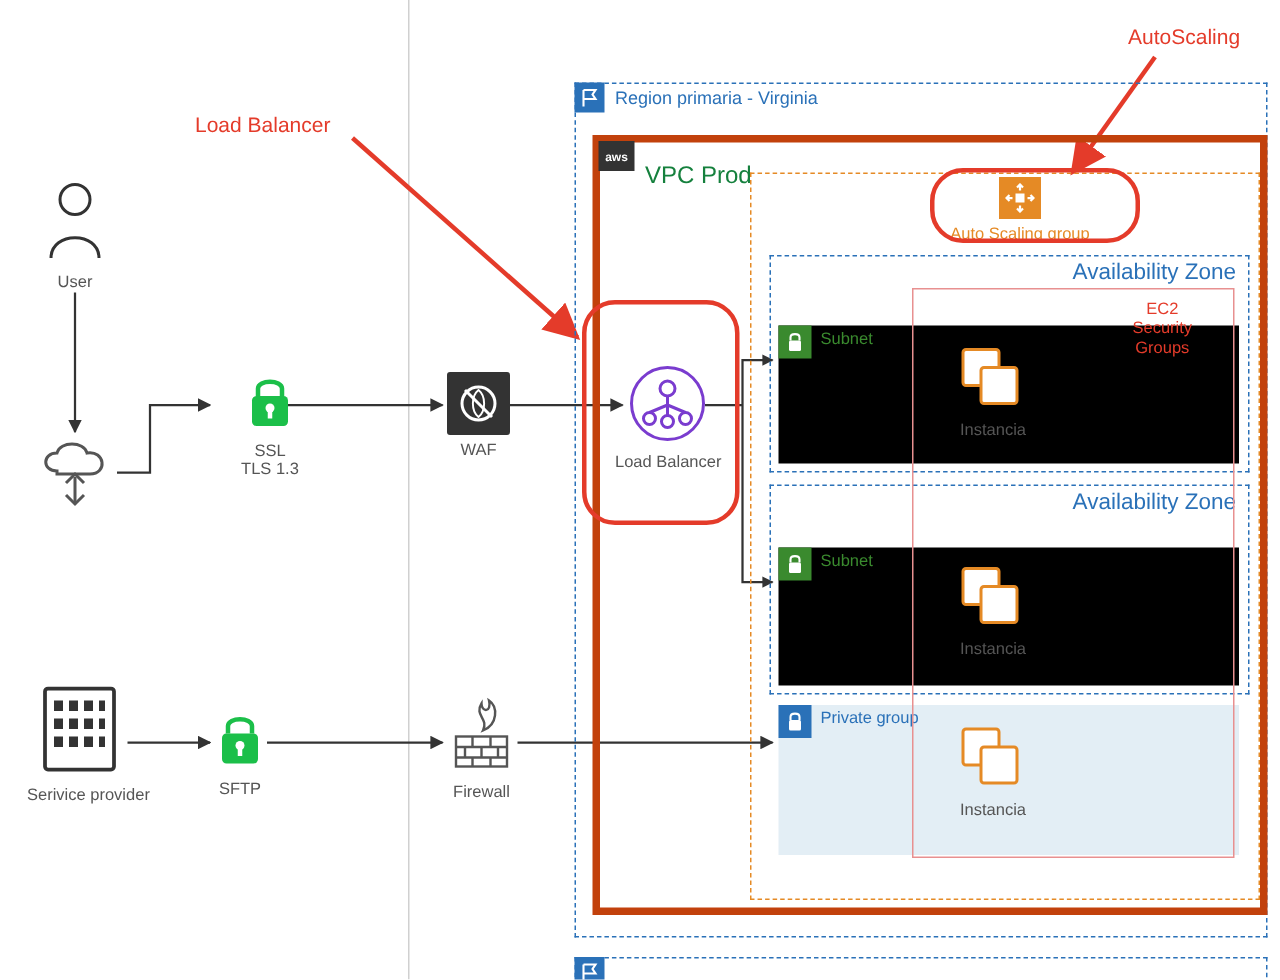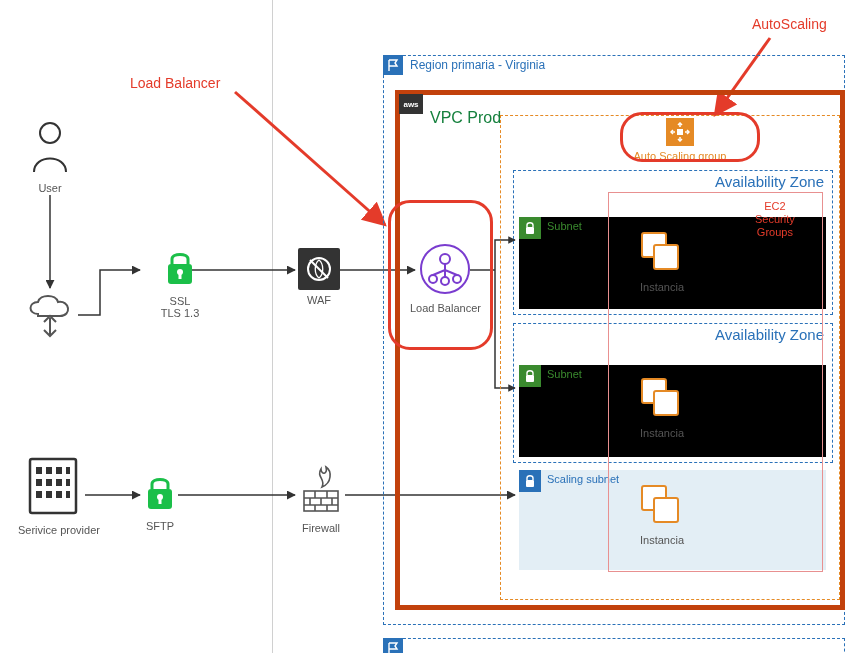--- a/index.html
+++ b/index.html
@@ -365,21 +365,21 @@
     <div class="node-label">Instancia</div>
   </div>
 
   <div class="subnet-box subnet-blue" style="left:519px; top:470px; width:307px; height:100px;">
     <div class="subnet-tag blue">
       <svg width="12" height="14" viewBox="0 0 12 14">
           <path d="M3 6 L3 4 C3 1 9 1 9 4 L9 6" stroke="#fff" stroke-width="1.4" fill="none"></path>
           <rect x="2" y="6" width="8" height="7" fill="#fff" rx="1"></rect>
         </svg>
     </div>
-    <div class="subnet-label blue">Scaling subnet</div>
+    <div class="subnet-label blue">Private group</div>
   </div>
   <div class="instance-group" style="left:640px; top:485px;">
     <span class="instance-icon"><span class="sq back"></span><span class="sq front"></span></span>
     <div class="node-label">Instancia</div>
   </div>
 
   <div class="sg-box" style="left:608px; top:192px; width:215px; height:380px;"></div>
   <div class="sg-text" style="left:755px; top:200px;">
     <span>EC2</span><br>
     <span>Security</span><br>

